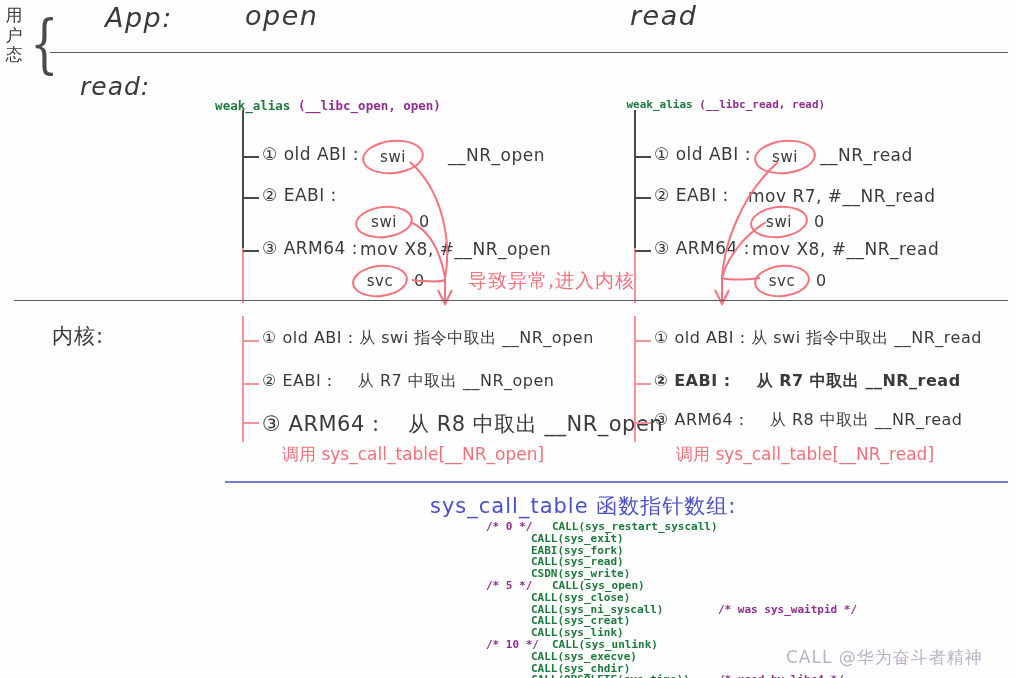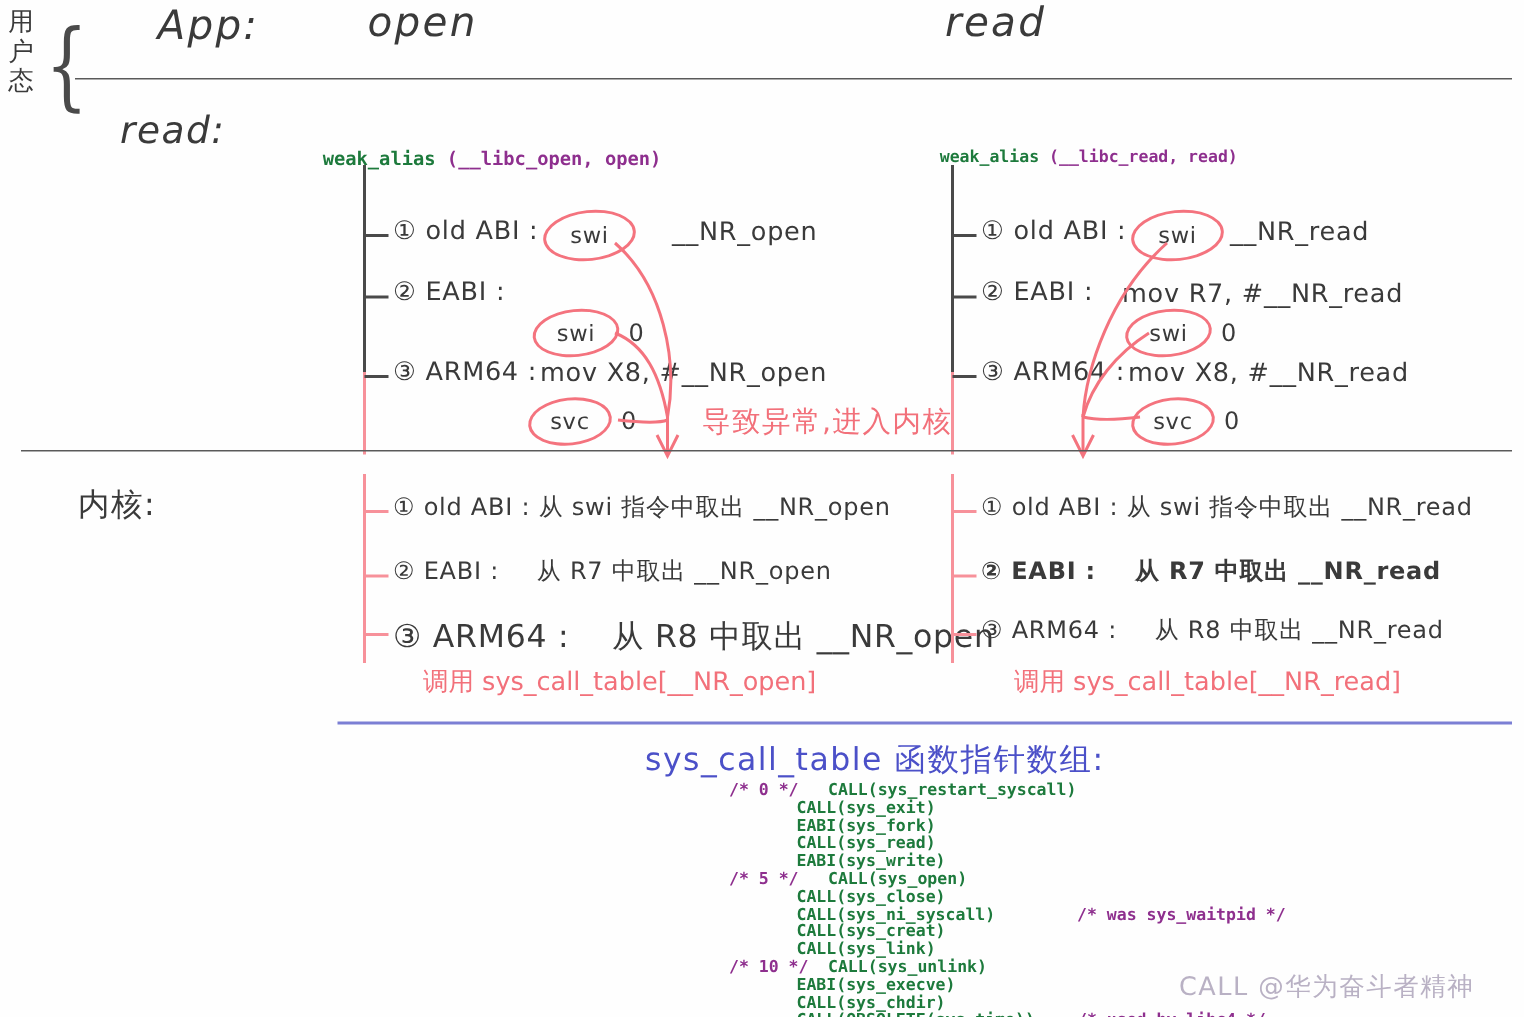--- a/index.html
+++ b/index.html
@@ -285,27 +285,27 @@
 
   <div class="abs hline-blue" style="left:225px; top:481px; width:783px;"></div>
 
   <div class="abs hw-blue" style="left:430px; top:492px; font-size:21px; letter-spacing:1px;">sys_call_table 函数指针数组:</div>
 
   <div class="abs" id="syscall-rows" style="left:488px; top:520px;">
       <div class="code" style="position: relative; height: 11.8px;"><span class="c-purple" style="position: absolute; left: -2px;">/* 0 */</span><span class="c-green" style="position: absolute; left: 64px;">CALL(sys_restart_syscall)</span></div>
       <div class="code" style="position: relative; height: 11.8px;"><span class="c-purple" style="position: absolute; left: -2px;"></span><span class="c-green" style="position: absolute; left: 43px;">CALL(sys_exit)</span></div>
       <div class="code" style="position: relative; height: 11.8px;"><span class="c-purple" style="position: absolute; left: -2px;"></span><span class="c-green" style="position: absolute; left: 43px;">EABI(sys_fork)</span></div>
       <div class="code" style="position: relative; height: 11.8px;"><span class="c-purple" style="position: absolute; left: -2px;"></span><span class="c-green" style="position: absolute; left: 43px;">CALL(sys_read)</span></div>
-      <div class="code" style="position: relative; height: 11.8px;"><span class="c-purple" style="position: absolute; left: -2px;"></span><span class="c-green" style="position: absolute; left: 43px;">EABI(sys_write)</span></div>
+      <div class="code" style="position: relative; height: 11.8px;"><span class="c-purple" style="position: absolute; left: -2px;"></span><span class="c-green" style="position: absolute; left: 43px;">CSDN(sys_write)</span></div>
       <div class="code" style="position: relative; height: 11.8px;"><span class="c-purple" style="position: absolute; left: -2px;">/* 5 */</span><span class="c-green" style="position: absolute; left: 64px;">CALL(sys_open)</span></div>
       <div class="code" style="position: relative; height: 11.8px;"><span class="c-purple" style="position: absolute; left: -2px;"></span><span class="c-green" style="position: absolute; left: 43px; text-align: right;">CALL(sys_close)</span></div>
       <div class="code" style="position: relative; height: 11.8px;"><span class="c-purple" style="position: absolute; left: -2px;"></span><span class="c-green" style="position: absolute; left: 43px;">CALL(sys_ni_syscall)</span><span class="c-purple" style="position: absolute; left: 230px;">/* was sys_waitpid */</span></div>
       <div class="code" style="position: relative; height: 11.8px;"><span class="c-purple" style="position: absolute; left: -2px;"></span><span class="c-green" style="position: absolute; left: 43px;">CALL(sys_creat)</span></div>
       <div class="code" style="position: relative; height: 11.8px;"><span class="c-purple" style="position: absolute; left: -2px;"></span><span class="c-green" style="position: absolute; left: 43px;">CALL(sys_link)</span></div>
       <div class="code" style="position: relative; height: 11.8px;"><span class="c-purple" style="position: absolute; left: -2px;">/* 10 */</span><span class="c-green" style="position: absolute; left: 64px;">CALL(sys_unlink)</span></div>
-      <div class="code" style="position: relative; height: 11.8px;"><span class="c-purple" style="position: absolute; left: -2px;"></span><span class="c-green" style="position: absolute; left: 43px;">EABI(sys_execve)</span></div>
+      <div class="code" style="position: relative; height: 11.8px;"><span class="c-purple" style="position: absolute; left: -2px;"></span><span class="c-green" style="position: absolute; left: 43px;">CALL(sys_execve)</span></div>
       <div class="code" style="position: relative; height: 11.8px;"><span class="c-purple" style="position: absolute; left: -2px;"></span><span class="c-green" style="position: absolute; left: 43px;">CALL(sys_chdir)</span></div>
       <div class="code" style="position: relative; height: 11.8px;"><span class="c-purple" style="position: absolute; left: -2px;"></span><span class="c-green" style="position: absolute; left: 43px;">CALL(OBSOLETE(sys_time))</span><span class="c-purple" style="position: absolute; left: 230px;">/* used by libc4 */</span></div>
     </div>
 
   <div class="abs watermark" style="left:786px; top:646px;">CALL @华为奋斗者精神</div>
 
 </div>
 
 </body></html>

